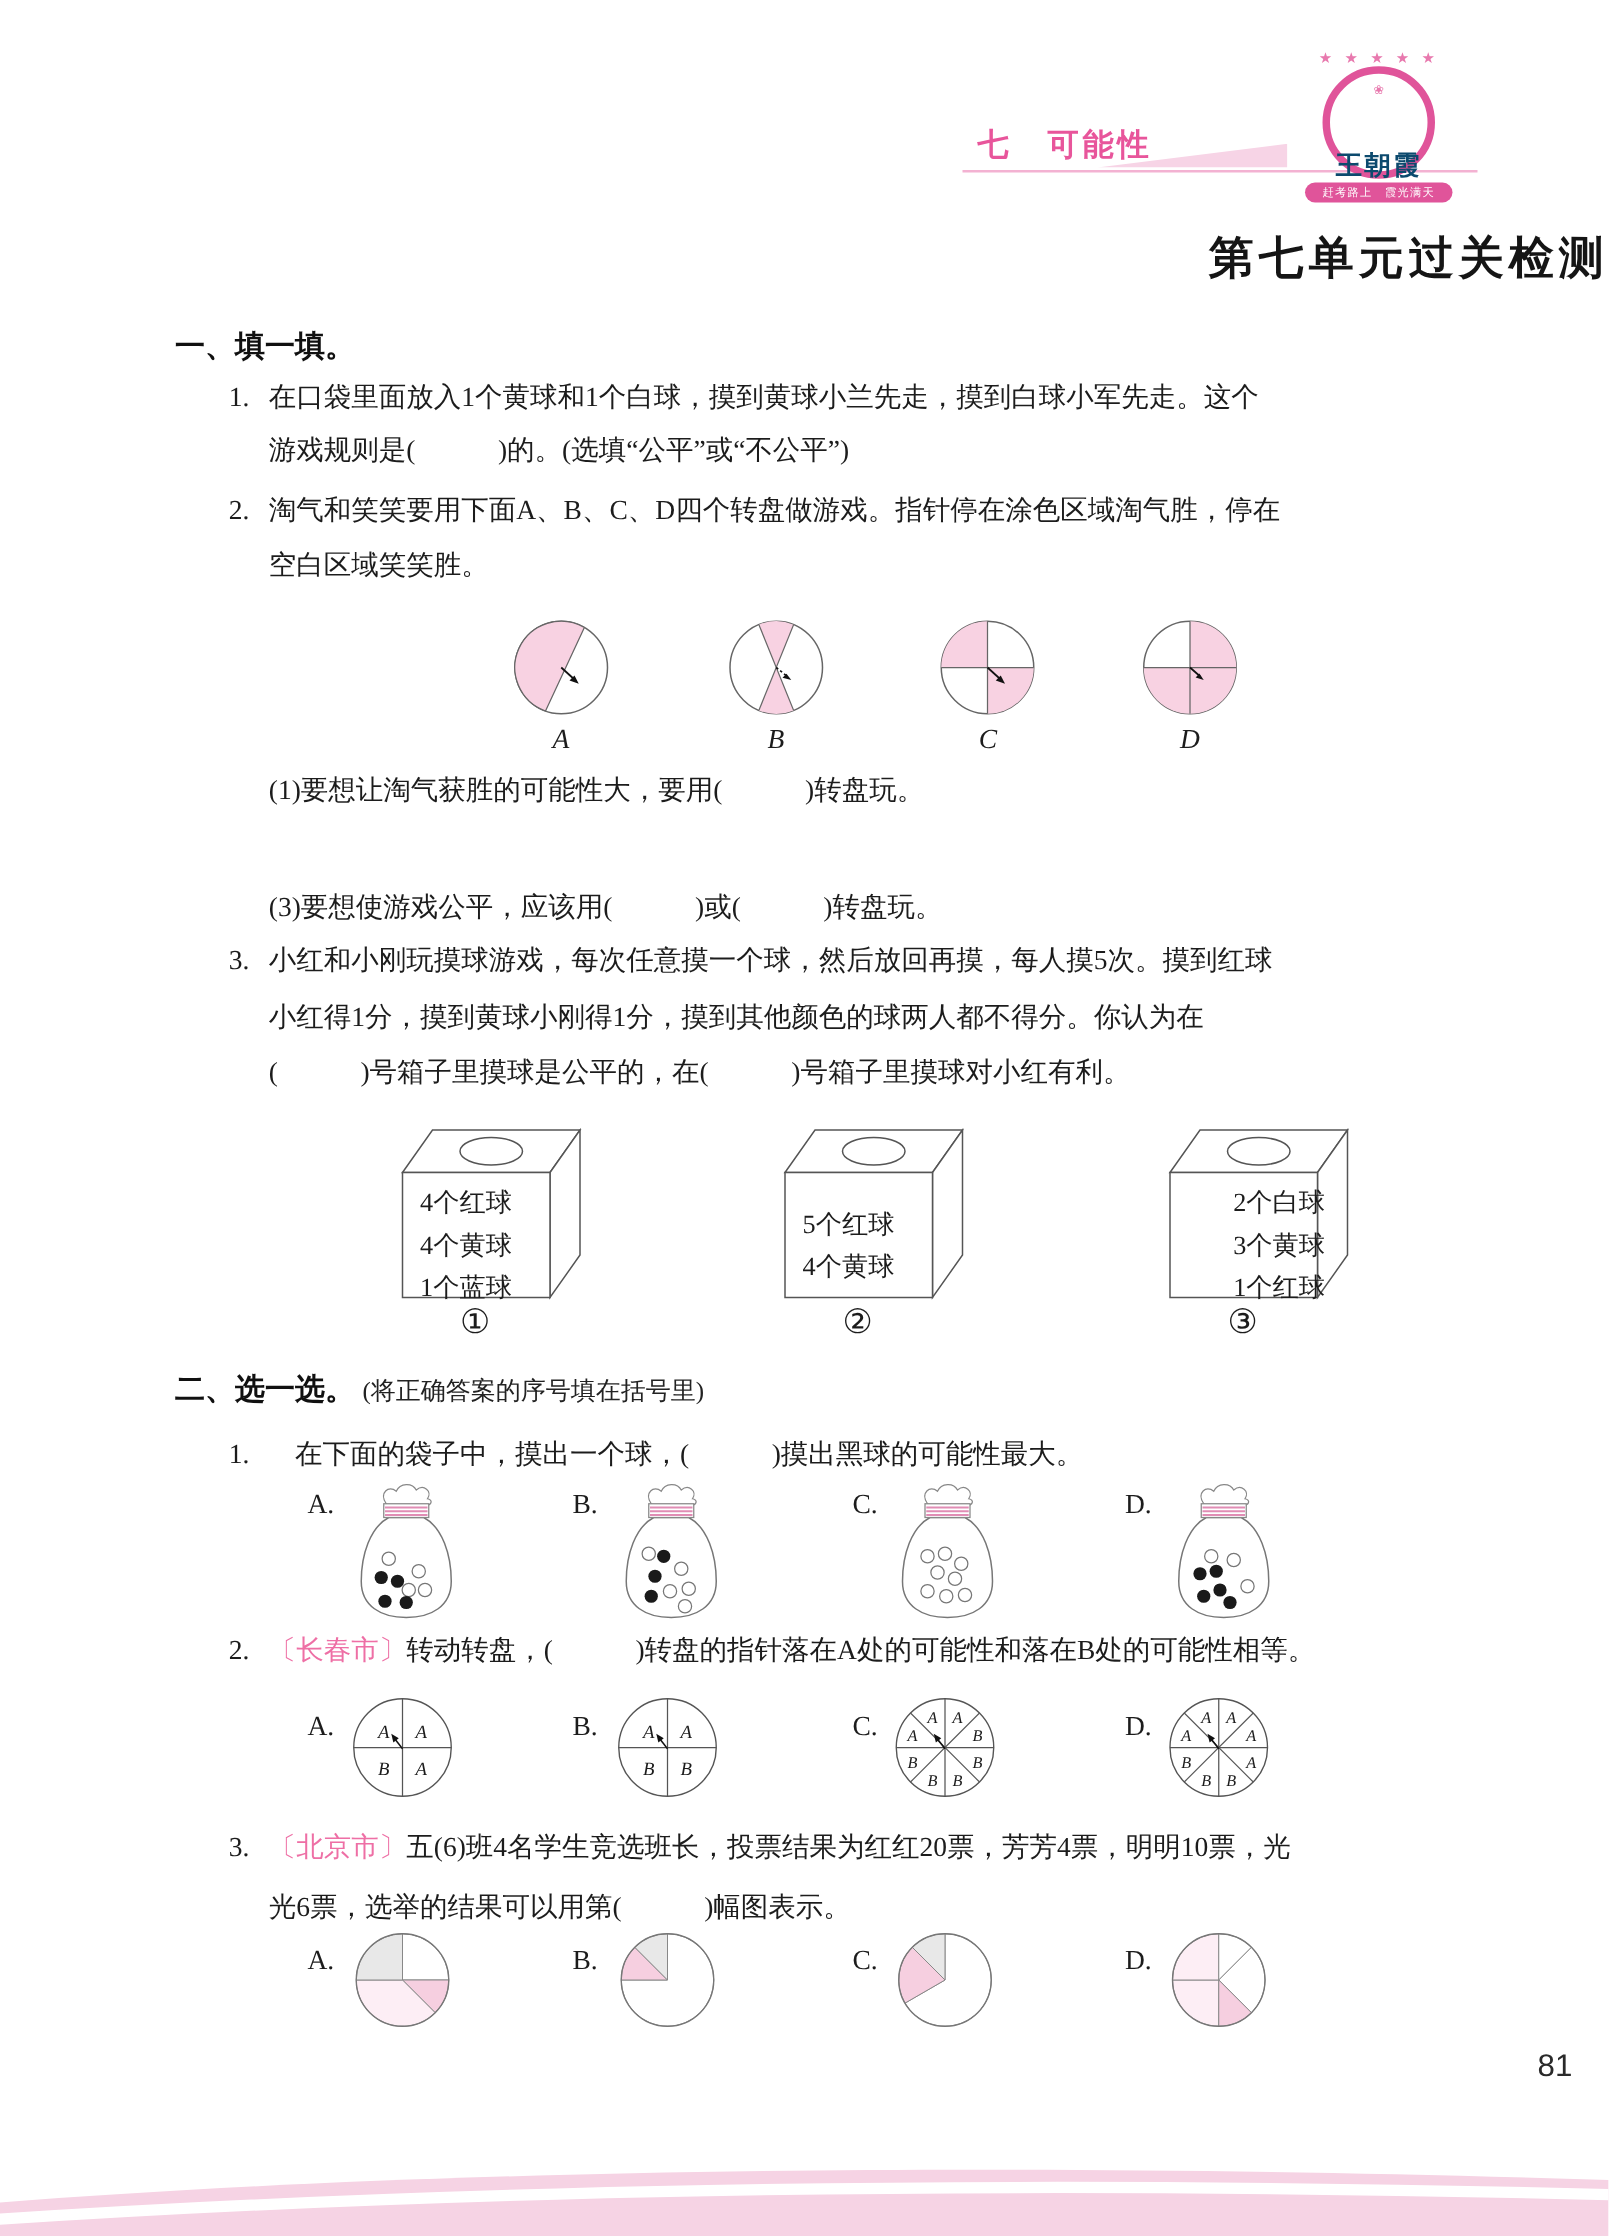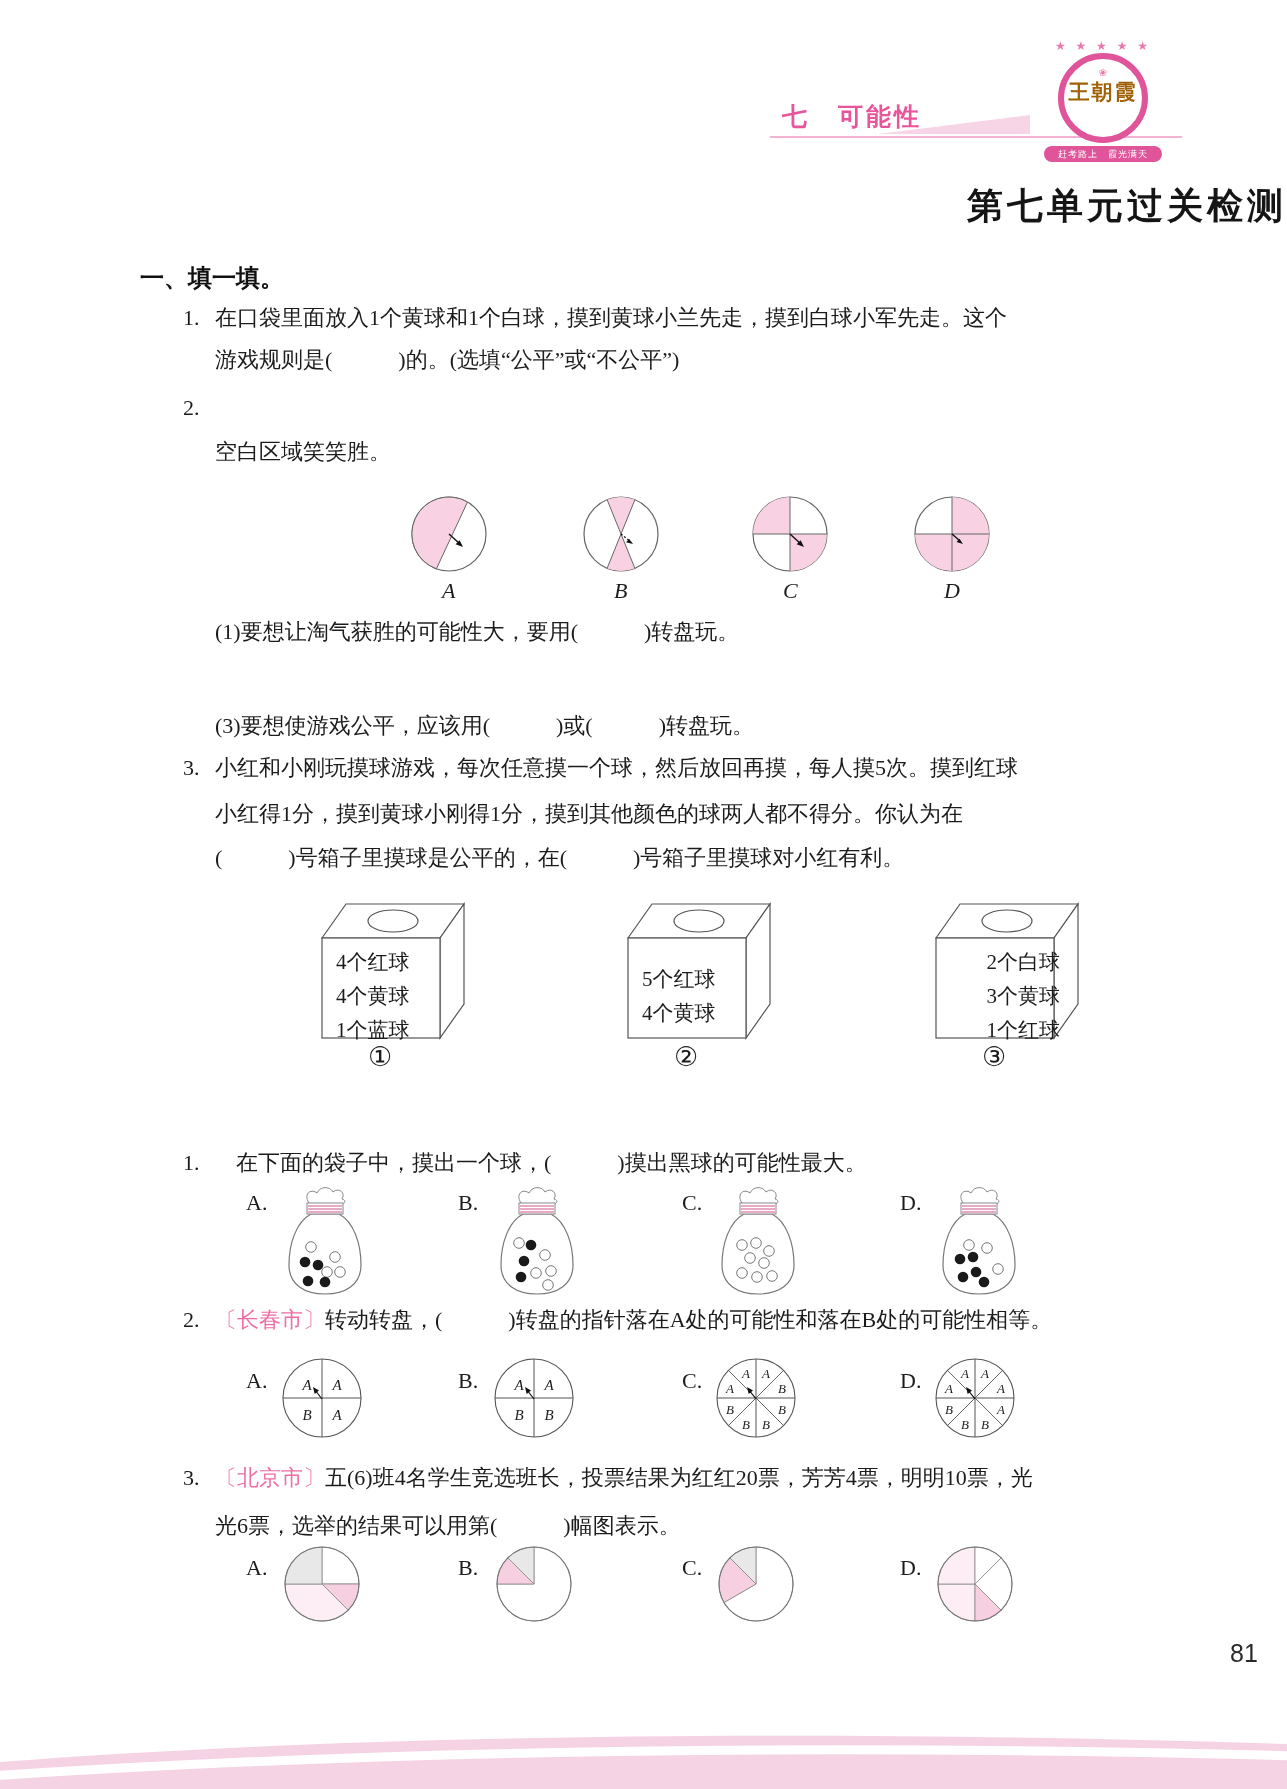--- a/index.html
+++ b/index.html
@@ -15,21 +15,21 @@
   .unit-label{position:absolute;left:782px;top:100px;font:bold 25px/32px "Liberation Sans",sans-serif;
               color:#e8559b;letter-spacing:3px;}
   .header-rule{position:absolute;left:770px;top:136px;width:412px;height:2px;background:#f3b2d2;}
   .header-swoosh{position:absolute;left:878px;top:114px;width:152px;height:21px;background:#f7d4e6;
                  clip-path:polygon(0 95%,100% 5%,100% 95%);}
   .logo{position:absolute;left:1030px;top:40px;width:146px;height:122px;text-align:center;}
   .logo-stars{font:12px/12px "DejaVu Sans",sans-serif;color:#e879ae;letter-spacing:3px;}
   .logo-circle{width:78px;height:78px;border:6px solid #e0549a;border-radius:50%;margin:1px auto 0;
                background:#fff;position:relative;}
   .logo-flower{font:10px/12px "DejaVu Sans",sans-serif;color:#e879ae;margin-top:8px;}
-  .logo-name{font:bold 21px/26px "Liberation Serif",serif;color:#a16207;letter-spacing:2px;}
+  .logo-name{font:bold 21px/26px "Liberation Serif",serif;color:#0c4a6e;letter-spacing:2px;margin-top:40px;}
   .logo-ribbon{position:absolute;left:14px;bottom:0;width:118px;background:#e0549a;color:#fff;
                font:9px/14px "Liberation Sans",sans-serif;border-radius:8px;padding:1px 0;letter-spacing:1px;}
   .fig-label{position:absolute;font:italic 22px/26px "Liberation Serif",serif;color:#1c1c1c;}
   .opt-label{position:absolute;font:22px/30px "Liberation Serif",serif;color:#1c1c1c;}
   .circled{position:absolute;font:27px/30px "Liberation Serif",serif;color:#1c1c1c;}
   .tag{color:#ee6fa5;}
   .box-fig{position:absolute;width:155px;height:160px;}
   .box-lines{position:absolute;left:22px;top:57px;width:110px;}
   .box-lines div{font:21px/34px "Liberation Serif",serif;color:#1c1c1c;white-space:nowrap;}
   .page-number{position:absolute;left:1230px;top:1638px;font:25px/30px "Liberation Sans",sans-serif;color:#2a2a2a;}
@@ -56,20 +56,21 @@
 
   <div class="title">第七单元过关检测</div>
 
   <div class="sec-heading" style="left:140px;top:263px;">一、填一填。</div>
 
   <div class="qnum" style="left:183px;top:303px;">1.</div>
   <div class="line" style="left:215px;top:303px;">在口袋里面放入1个黄球和1个白球，摸到黄球小兰先走，摸到白球小军先走。这个</div>
   <div class="line" style="left:215px;top:345px;">游戏规则是(　　　)的。(选填“公平”或“不公平”)</div>
 
   <div class="qnum" style="left:183px;top:393px;">2.</div>
+  <div class="line" style="left:215px;top:393px;">淘气和笑笑要用下面A、B、C、D四个转盘做游戏。指针停在涂色区域淘气胜，停在</div>
   <div class="line" style="left:215px;top:437px;">空白区域笑笑胜。</div>
 
   <div class="abs" style="left:409px;top:494px;">
     <svg width="80" height="80" viewBox="0 0 80 80">
       <circle cx="40" cy="40" r="37" fill="#fff" stroke="#666" stroke-width="1.2"></circle>
       <path d="M58.5,8 A37,37 0 1 0 27.4,74.8 Z" fill="#f8d2e2" stroke="#666" stroke-width="1"></path>
       <line x1="40" y1="40" x2="51" y2="50" stroke="#111" stroke-width="1.4"></line>
       <polygon points="54,53 46.6,50.3 50.6,46.3" fill="#111"></polygon>
     </svg>
   </div>
@@ -160,20 +161,23 @@
       <ellipse cx="79" cy="33" rx="25" ry="11" fill="#fff" stroke="#555" stroke-width="1.2"></ellipse>
     </svg>
     <div class="box-lines">
       <div>2个白球</div>
       <div>3个黄球</div>
       <div>1个红球</div>
     </div>
   </div>
   <div class="circled" style="left:982px;top:1042px;">③</div>
 
+  <div class="sec-heading" style="left:140px;top:1097px;">
+    <span>二、选一选。</span><span class="sec-note">(将正确答案的序号填在括号里)</span>
+  </div>
 
   <div class="qnum" style="left:183px;top:1148px;">1.</div>
   <div class="line" style="left:215px;top:1148px;margin-left:21px;">在下面的袋子中，摸出一个球，(　　　)摸出黑球的可能性最大。</div>
 
   <div class="opt-label" style="left:246px;top:1188px;">A.</div>
   <div class="abs" style="left:280px;top:1186px;">
     <svg width="90" height="112" viewBox="0 0 90 112">
       <path d="M29,17 C23,8 31,2 37,7 C40,0 50,0 53,6 C59,1 66,7 62,13 C67,14 65,19 60,18 L30,18 Z" fill="#fff" stroke="#888" stroke-width="1"></path>
       <path d="M31,28 C16,36 9,58 9,79 C9,99 25,108 45,108 C65,108 81,99 81,79 C81,58 74,36 59,28 Z" fill="#fff" stroke="#777" stroke-width="1.2"></path>
       <rect x="27" y="17" width="36" height="11" fill="#fff" stroke="#888" stroke-width="1"></rect>

